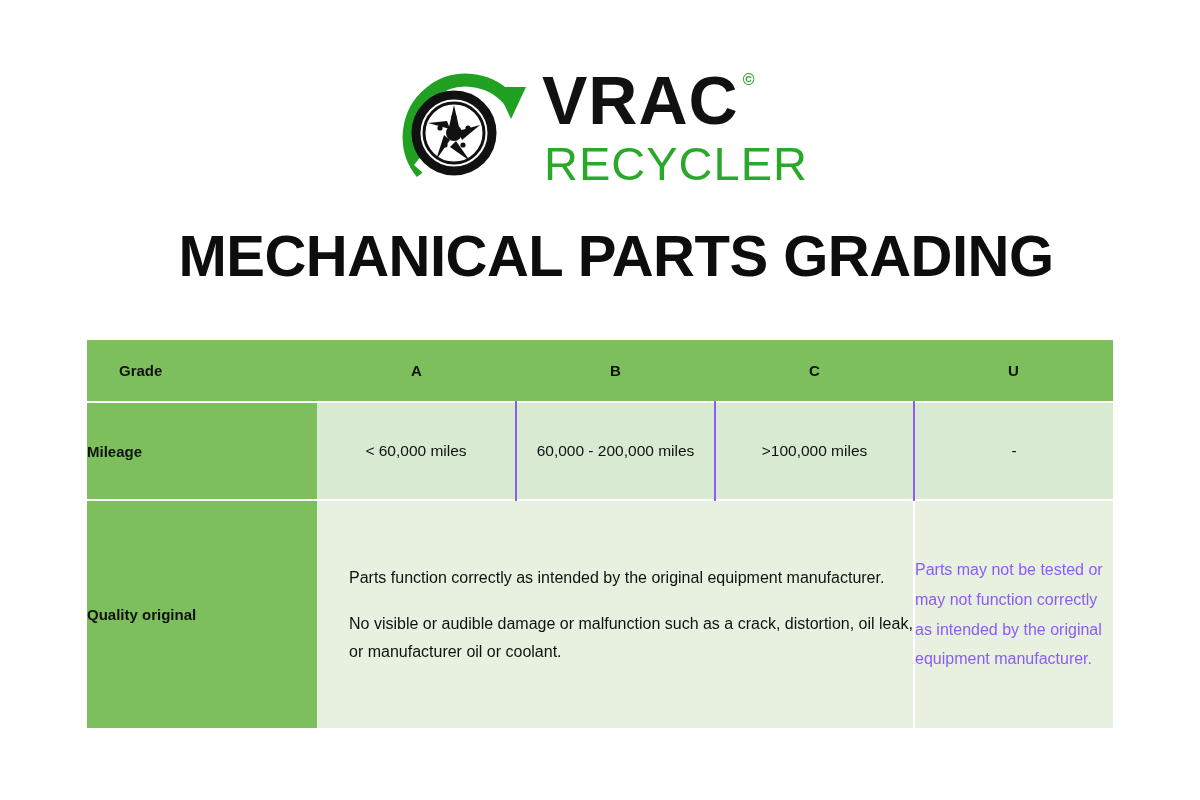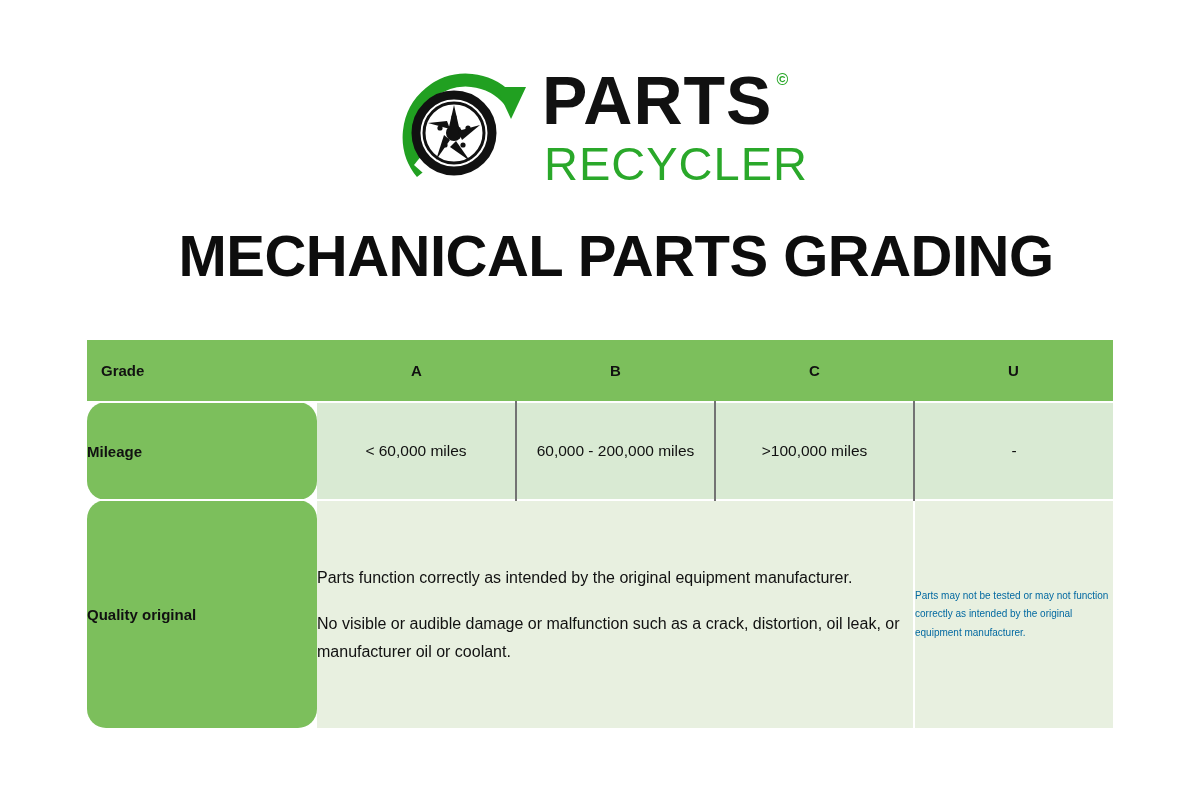--- a/index.html
+++ b/index.html
@@ -114,58 +114,57 @@
   .hdr-cell {
     background: #7cbf5c;
     color: #111111;
     font-weight: bold;
     font-size: 15px;
     height: 62px;
     text-align: center;
   }
   .hdr-cell.first {
     text-align: left;
-    padding-left: 14px;
+    padding-left: 32px;
     font-size: 15px;
   }
   .row-label {
     background: #7cbf5c;
     color: #111111;
     font-weight: bold;
     font-size: 15px;
     padding-left: 14px;
     text-align: left;
-    border-radius: 19px;
   }
   .mileage-cell {
     background: #d9ead3;
     color: #111111;
     font-size: 15.5px;
     text-align: center;
     height: 98px;
-    border-right: 2px solid #737373;
+    border-right: 2px solid #8b5cf6;
     line-height: 1.45;
   }
   .mileage-cell:last-child { border-right: none; }
   .quality-cell {
     background: #e8f0e0;
     color: #111111;
     font-size: 16px;
     line-height: 1.75;
     padding: 22px 20px 22px 22px;
     vertical-align: middle;
     border-right: 2px solid #ffffff;
     height: 228px;
   }
-  .quality-cell p { margin: 0 0 18px 0; }
+  .quality-cell p { margin: 0 0 18px 0; padding-left: 32px; }
   .quality-cell p:last-child { margin-bottom: 0; }
   .quality-u {
     background: #e8f0e0;
-    color: #0369a1;
-    font-size: 10px;
+    color: #8b5cf6;
+    font-size: 16px;
     line-height: 1.85;
     padding: 18px 14px 18px 18px;
     vertical-align: top;
     margin-left: 8px;
   }
   .row-sep td { border-top: 2px solid #ffffff; }
 
   
 </style>
 </head>
@@ -202,21 +201,21 @@
             <circle cx="76" cy="67" r="2.6"></circle>
             <circle cx="71" cy="84" r="2.6"></circle>
             <circle cx="53" cy="84" r="2.6"></circle>
             <circle cx="48" cy="67" r="2.6"></circle>
           </g>
         </svg>
       </div>
 
       <div class="logo-text">
         <div class="logo-row1">
-          <span class="vrac">PARTS</span>
+          <span class="vrac">VRAC</span>
           <span class="logo-copy">©</span>
         </div>
         <div class="logo-row3">RECYCLER</div>
       </div>
 
     </div>
   </div>
 
   <div class="doc-title">MECHANICAL PARTS GRADING</div>
 

